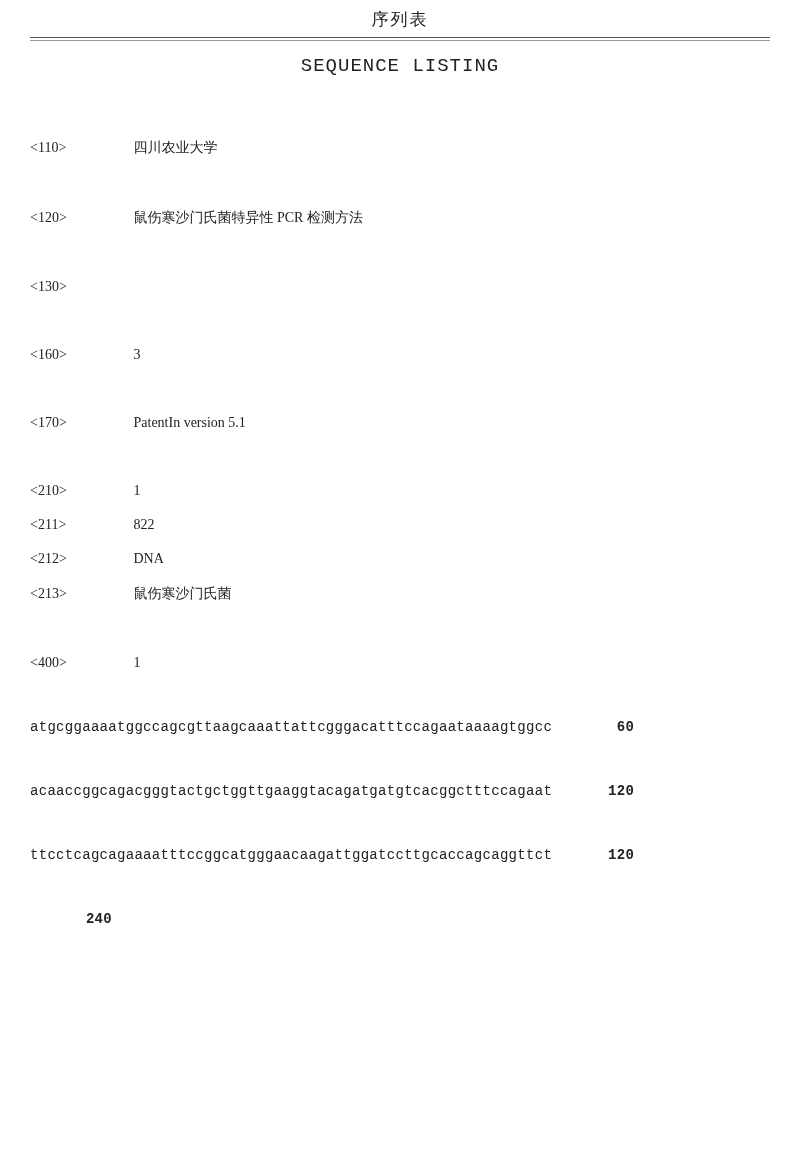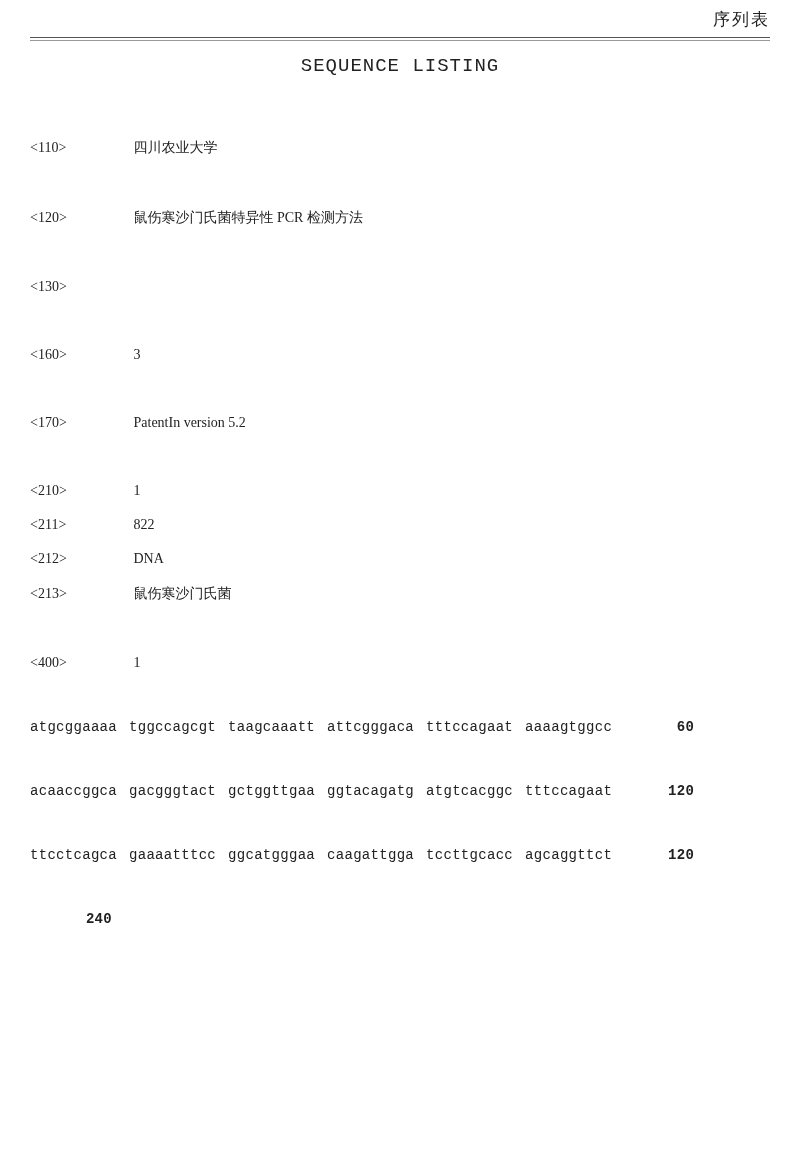--- a/index.html
+++ b/index.html
@@ -8,21 +8,21 @@
     background: #ffffff;
     font-family: "SimSun", "宋体", serif;
     color: #222;
     width: 800px;
   }
   .page {
     padding: 0 30px 40px 30px;
     box-sizing: border-box;
   }
   .header-title {
-    text-align: right;
+    text-align: center;
     font-size: 17px;
     padding: 8px 0 6px 0;
     letter-spacing: 2px;
   }
   .rule {
     border-top: 1px solid #555;
     margin: 0 0 0 0;
   }
   .rule2 {
     border-top: 1px solid #999;
@@ -63,21 +63,21 @@
     font-family: "Courier New", monospace;
     font-size: 14px;
     margin-top: 48px;
     letter-spacing: 0.3px;
   }
   .seq-row.first {
     margin-top: 40px;
   }
   .seq-groups {
     display: flex;
-    gap: 12px;
+    gap: 0;
   }
   .seq-num {
     margin-left: 42px;
     width: 40px;
     text-align: right;
     font-weight: bold;
   }
 </style>
 </head>
 <body>
@@ -105,21 +105,21 @@
     <span class="val"></span>
   </div>
 
   <div class="entry">
     <span class="tag">&lt;160&gt;</span>
     <span class="val">3</span>
   </div>
 
   <div class="entry">
     <span class="tag">&lt;170&gt;</span>
-    <span class="val">PatentIn version 5.2</span>
+    <span class="val">PatentIn version 5.1</span>
   </div>
 
   <div class="entry">
     <span class="tag">&lt;210&gt;</span>
     <span class="val">1</span>
   </div>
 
   <div class="entry tight">
     <span class="tag">&lt;211&gt;</span>
     <span class="val">822</span>

